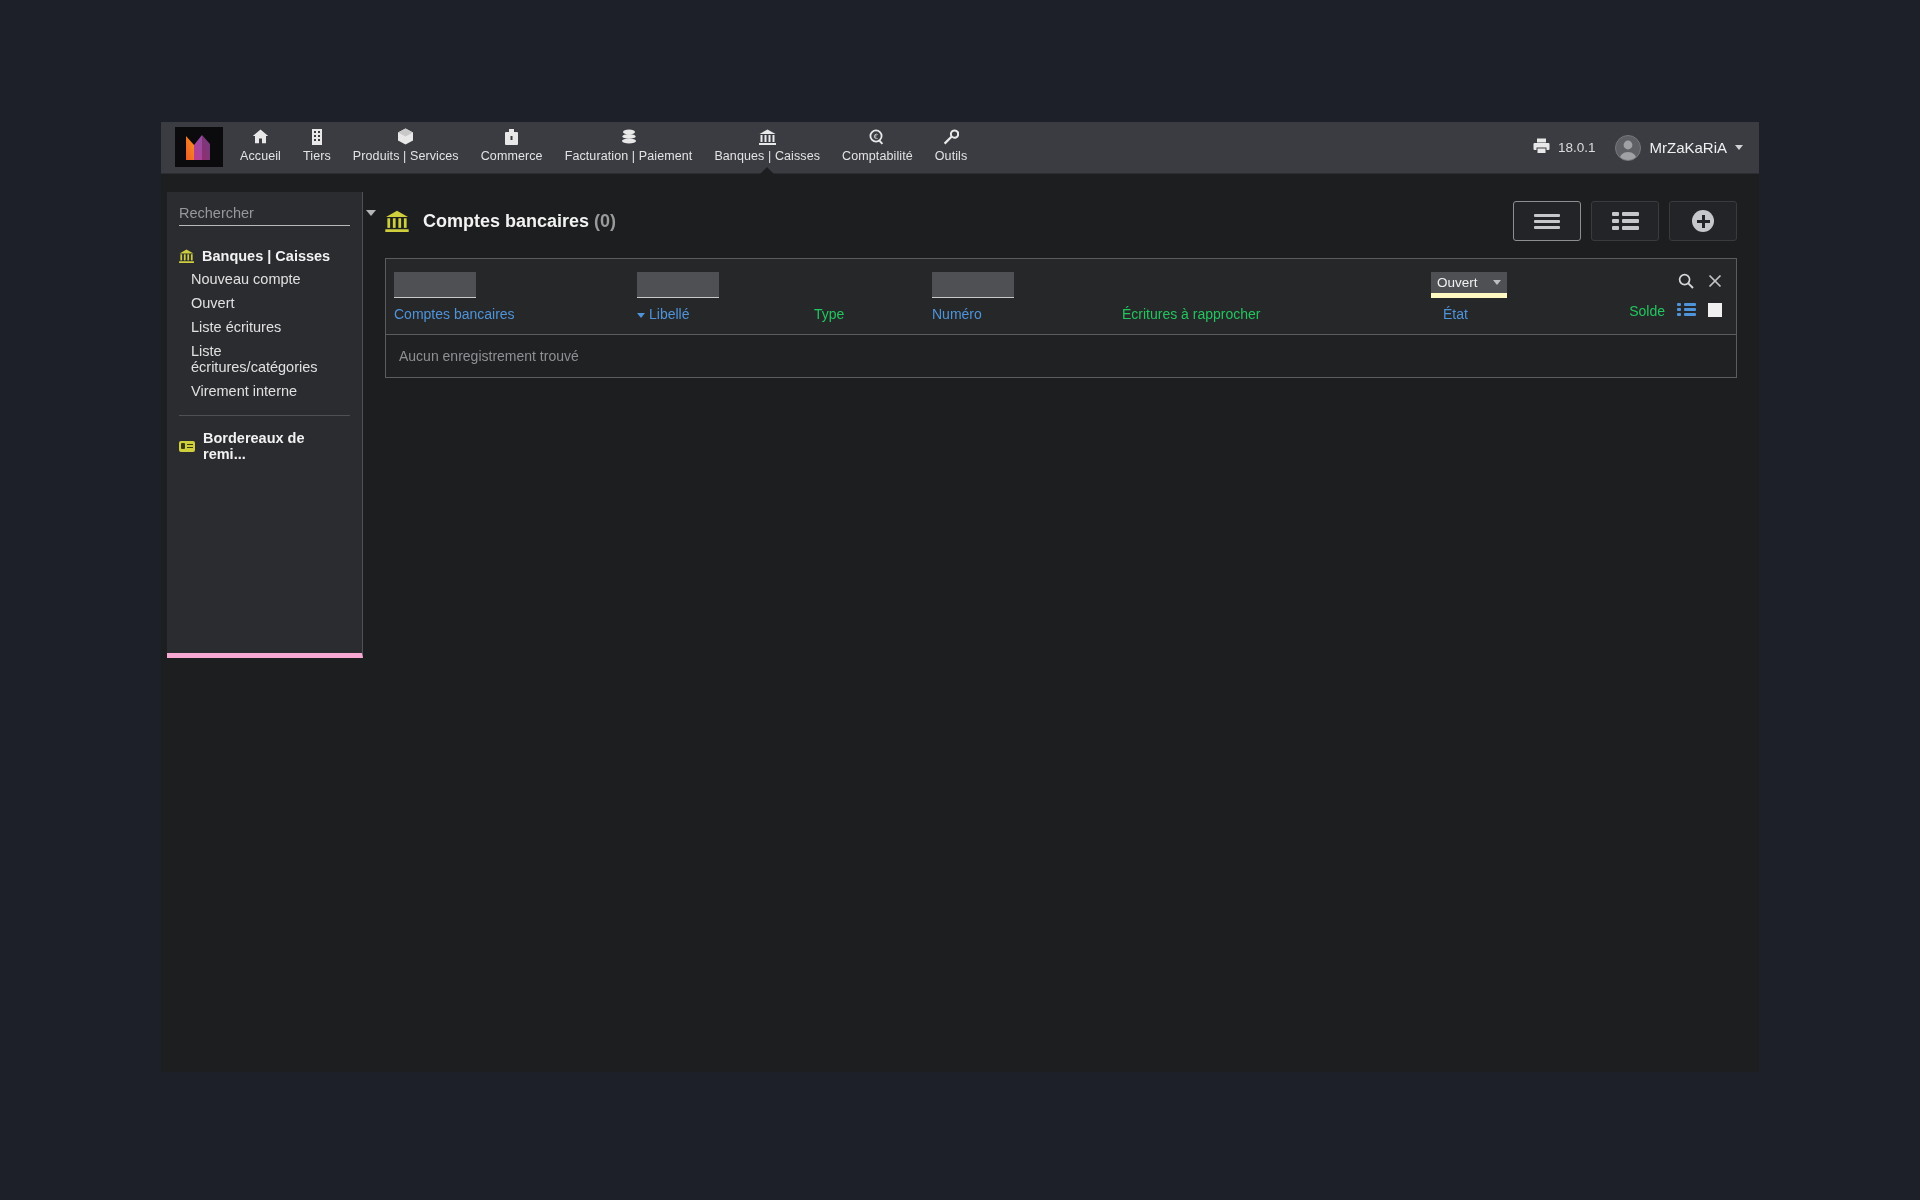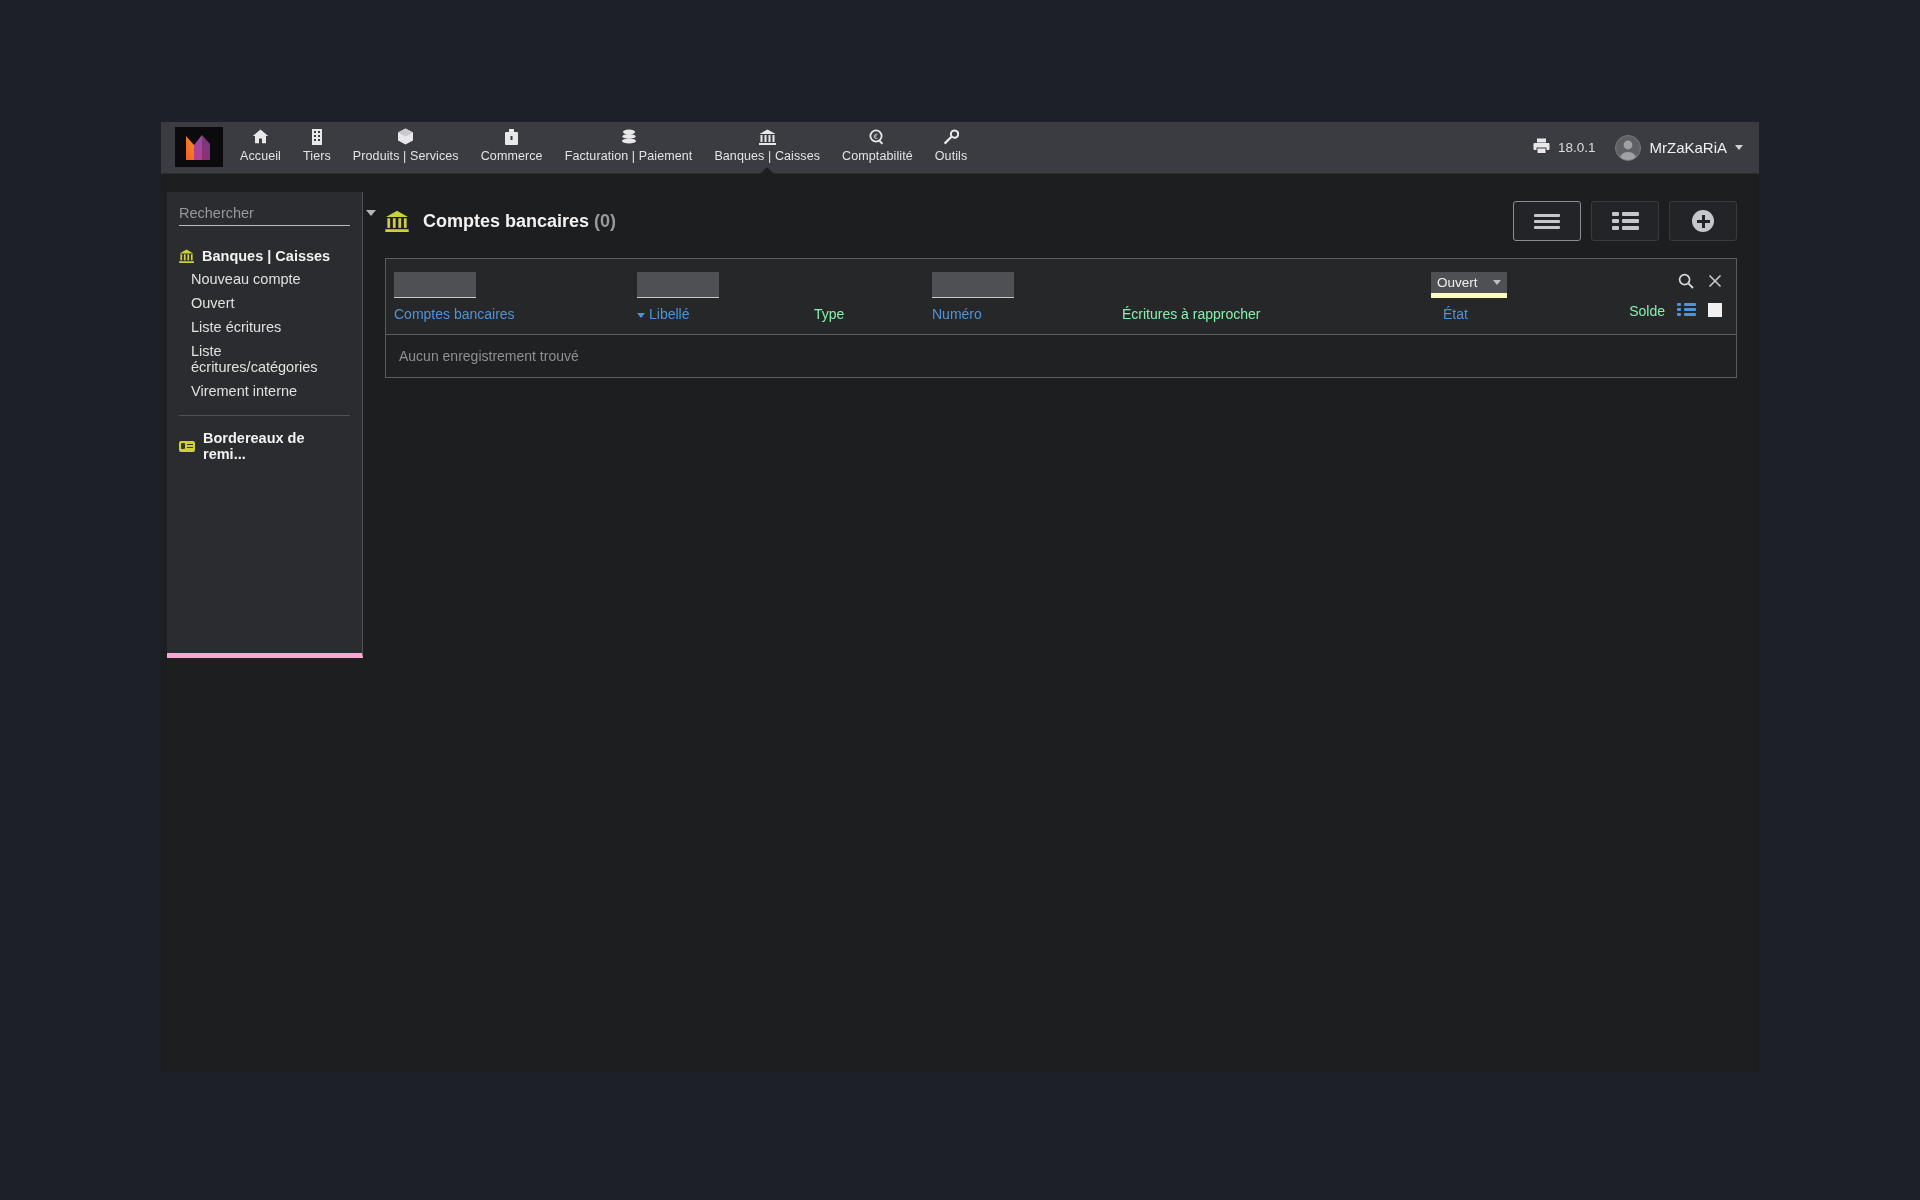--- a/index.html
+++ b/index.html
@@ -203,21 +203,21 @@
     border: none;
     border-bottom: 1px solid #c9c9c9;
     outline: none;
     color: #e8e8e8;
     font-family: "Liberation Sans", sans-serif;
     font-size: 13px;
     padding: 0 5px;
   }
   .col-label {
     position: absolute; top: 47px;
-    font-size: 14px; color: #86efac;
+    font-size: 14px; color: #22c55e;
     white-space: nowrap;
   }
   .col-label.link { color: #4f93d9; cursor: pointer; }
   .sort-caret {
     display: inline-block;
     width: 0; height: 0;
     border-left: 4.5px solid transparent;
     border-right: 4.5px solid transparent;
     border-top: 5.5px solid #4f93d9;
     margin-right: 4px;

